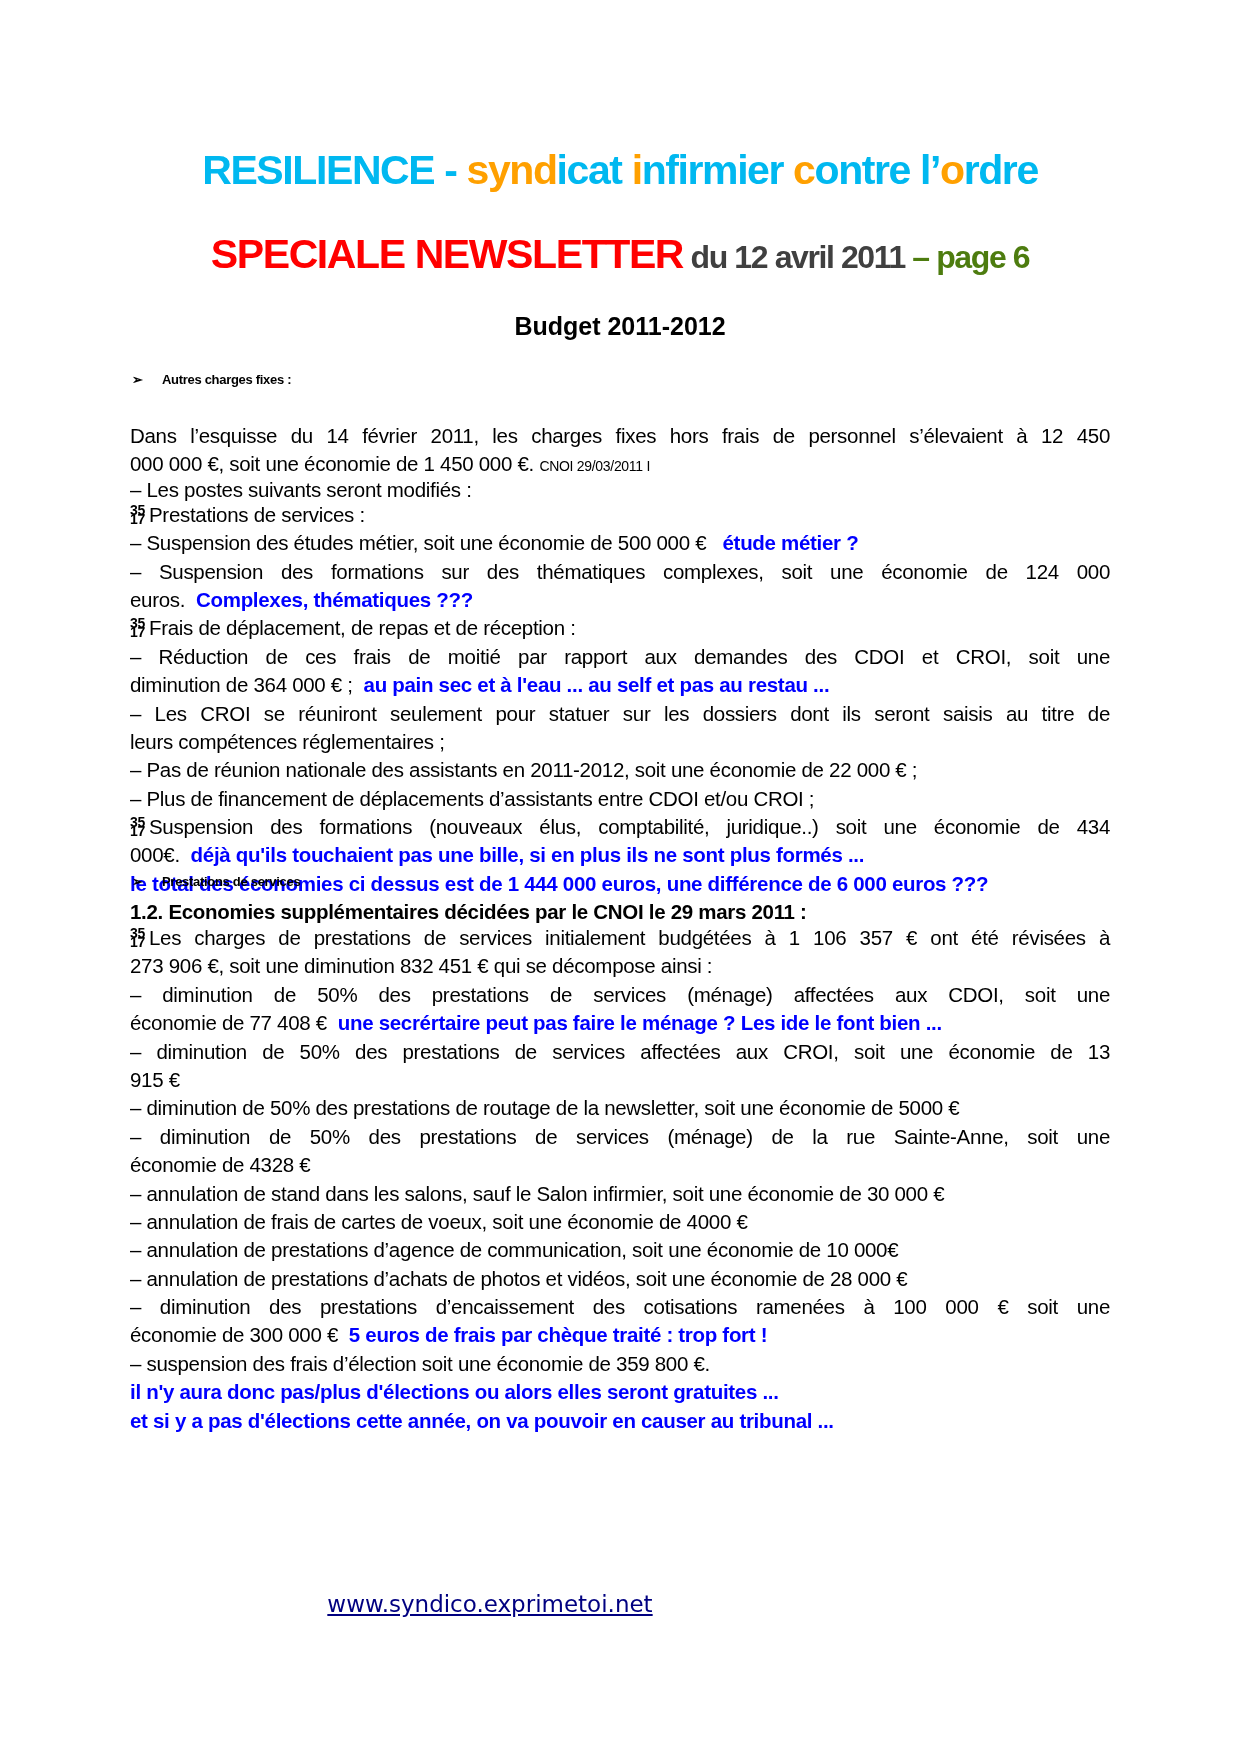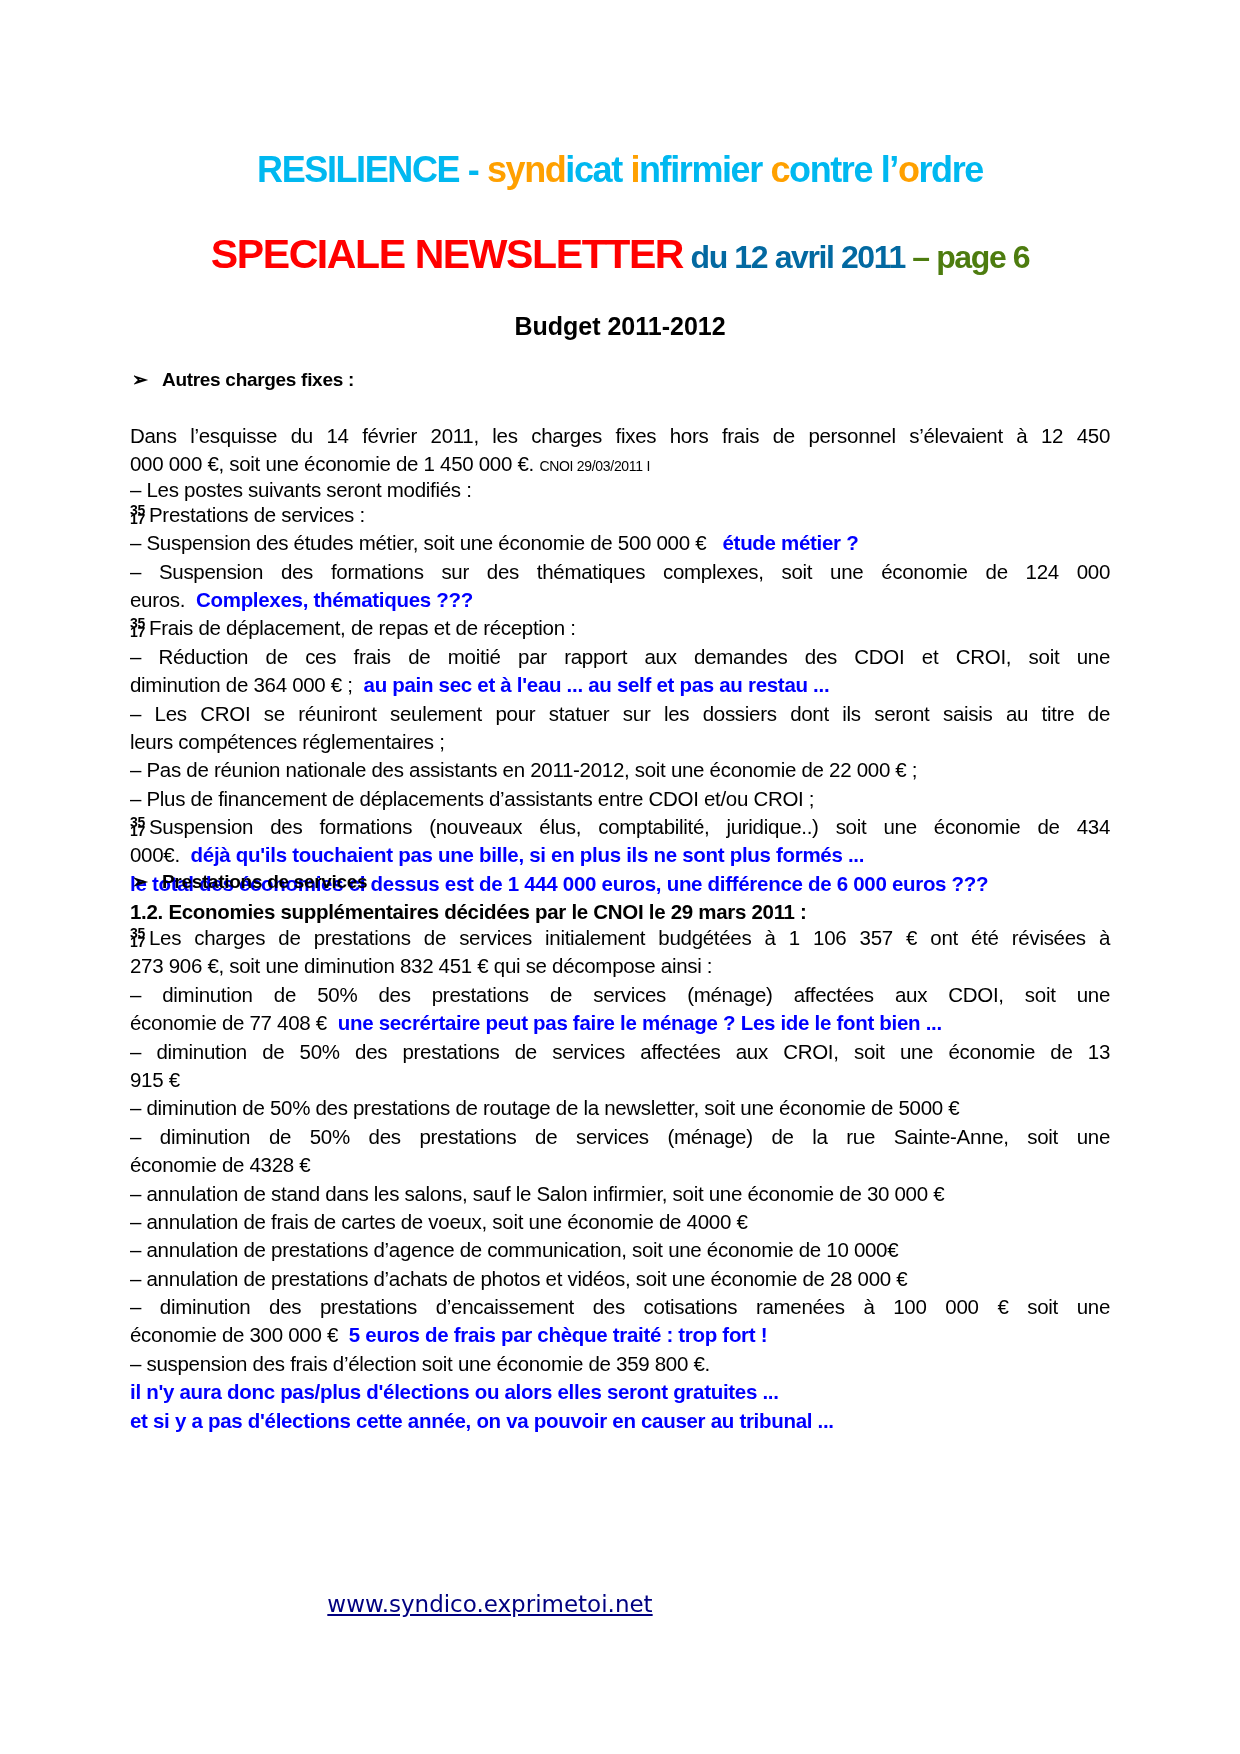--- a/index.html
+++ b/index.html
@@ -1,43 +1,43 @@
 <!DOCTYPE html>
 <html><head>
 <meta charset="utf-8">
 <style>
   html, body { margin: 0; padding: 0; background: #ffffff; }
   body { width: 1240px; height: 1754px; position: relative; overflow: hidden;
          font-family: "Liberation Sans", sans-serif; color: #000; }
   .page { position: absolute; left: 0; top: 0; width: 1240px; height: 1754px; }
 
   .title1 { position: absolute; left: 0; width: 1240px; top: 146px; text-align: center;
-            font-size: 36px; font-weight: bold; letter-spacing: -1.4px; line-height: 48px; }
+            font-size: 41px; font-weight: bold; letter-spacing: -1.4px; line-height: 48px; }
   .title2 { position: absolute; left: 0; width: 1240px; top: 230px; text-align: center;
             font-size: 41px; font-weight: bold; letter-spacing: -1.4px; line-height: 48px; }
   .cyan { color: #00b8f0; }
   .orange { color: #ffa000; }
   .red { color: #ff0000; }
-  .t2-sub { font-size: 32px; color: #0369a1; }
+  .t2-sub { font-size: 32px; color: #404040; }
   .t2-page { font-size: 32px; color: #4d7c0f; }
 
   .budget { position: absolute; left: 0; width: 1240px; top: 312px; text-align: center;
             font-size: 25px; font-weight: bold; }
 
   .body { position: absolute; left: 130px; width: 980px; font-size: 20.5px; line-height: 28.4px;
           letter-spacing: -0.3px; }
   .line { height: 28.4px; white-space: nowrap; overflow: visible; }
   .just { text-align: justify; text-align-last: justify; white-space: normal; }
   .blue { color: #0000ff; font-weight: bold; }
   .bold { font-weight: bold; }
   .small { font-size: 14px; }
   .frac { display: inline-block; font-size: 14px; line-height: 9px; font-weight: bold;
           vertical-align: -2px; text-align: center; margin-right: 4px; }
   .arrow { display: inline-block; width: 30px; font-weight: bold; margin-left: 2px; }
-  .sect { font-weight: bold; font-size: 19px; }
+  .sect { font-weight: bold; font-size: 13px; }
 
   .footer { position: absolute; left: 0; width: 980px; top: 1591px; text-align: center;
             font-family: "DejaVu Sans", sans-serif; font-size: 23px; }
   .footer a { color: #000080; text-decoration: underline; }
 </style>
 </head>
 <body>
 
 <div class="page">
 

